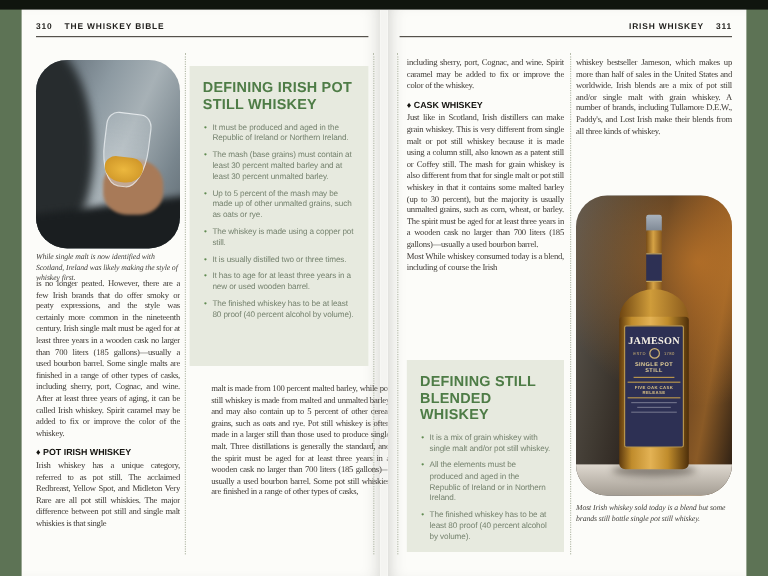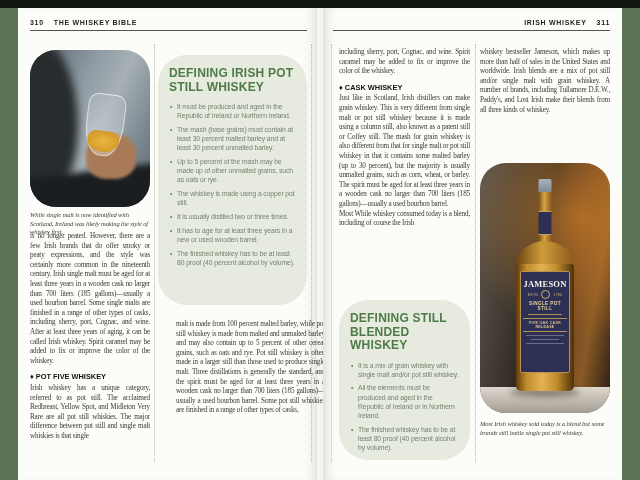--- a/index.html
+++ b/index.html
@@ -22,21 +22,21 @@
   .rule { position:absolute; top:22px; height:1px; background:#55524c; }
 
   .dotted { position:absolute; width:0; border-left:1px dotted #b7bdac; top:36px; bottom:18px; }
 
   .bodytext { position:absolute; font-size:7.2px; line-height:9.6px; letter-spacing:-.2px;
     text-align:justify; color:#3e3a35; overflow:hidden; }
   .bodytext p { margin:0; }
   .bodytext .h { font-family:"Liberation Sans",sans-serif; font-weight:bold; font-size:7.4px;
     letter-spacing:0; color:#14130f; margin:6px 0 2px; text-align:left; }
 
-  .sidebar { position:absolute; background:var(--sidebar_bg,#e7eadf); padding:12px 11px; overflow:hidden;border-radius:29px; }
+  .sidebar { position:absolute; background:var(--sidebar_bg,#e7eadf); padding:12px 11px; overflow:hidden; }
   .sidebar .sb-title { font-family:"Liberation Sans",sans-serif; font-weight:bold; font-size:12px;
     line-height:13.5px; letter-spacing:.2px; color:var(--sidebar_title_green,#4e7c46); margin-bottom:8px; }
   .sidebar ul { list-style:none; }
   .sidebar li { position:relative; padding-left:8px; font-family:"Liberation Sans",sans-serif;
     font-size:6.8px; line-height:9.2px; letter-spacing:-.1px; color:var(--bullet_text,#76836f); margin-bottom:4.5px; }
   .sidebar li::before { content:"\2022"; position:absolute; left:1px; top:0; color:#5f8a50; }
 
   .caption { position:absolute; font-style:italic; font-size:6.5px; line-height:8.6px;
     letter-spacing:-.1px; color:#44423d; }
 
@@ -113,21 +113,21 @@
     <div class="pg-arm"></div>
     <div class="pg-hand"></div>
     <div class="pg-glass">
       <div class="pg-liquid"></div>
     </div>
   </div>
   <div class="caption" style="left:12px; top:203px; width:120px;">While single malt is now identified with Scotland, Ireland was likely making the style of whiskey first.</div>
 
   <div class="bodytext" style="left:12px; top:224px; width:120px; height:236px;">
     <p>is no longer peated. However, there are a few Irish brands that do offer smoky or peaty expressions, and the style was certainly more common in the nineteenth century. Irish single malt must be aged for at least three years in a wooden cask no larger than 700 liters (185 gallons)—usually a used bourbon barrel. Some single malts are finished in a range of other types of casks, including sherry, port, Cognac, and wine. After at least three years of aging, it can be called Irish whiskey. Spirit caramel may be added to fix or improve the color of the whiskey.</p>
-    <p class="h">♦ POT FIVE WHISKEY</p>
+    <p class="h">♦ POT IRISH WHISKEY</p>
     <p>Irish whiskey has a unique category, referred to as pot still. The acclaimed Redbreast, Yellow Spot, and Midleton Very Rare are all pot still whiskies. The major difference between pot still and single malt whiskies is that single</p>
   </div>
 
   <div class="sidebar" style="left:140px; top:47px; width:149px; height:250px;">
     <div class="sb-title">DEFINING IRISH POT STILL WHISKEY</div>
     <ul>
       <li>It must be produced and aged in the Republic of Ireland or Northern Ireland.</li>
       <li>The mash (base grains) must contain at least 30 percent malted barley and at least 30 percent unmalted barley.</li>
       <li>Up to 5 percent of the mash may be made up of other unmalted grains, such as oats or rye.</li>
       <li>The whiskey is made using a copper pot still.</li>

